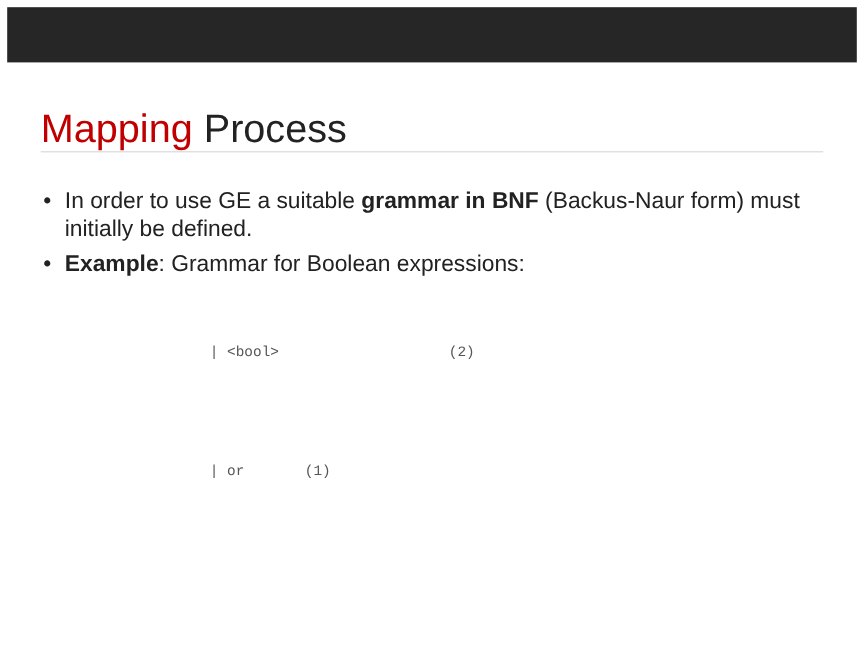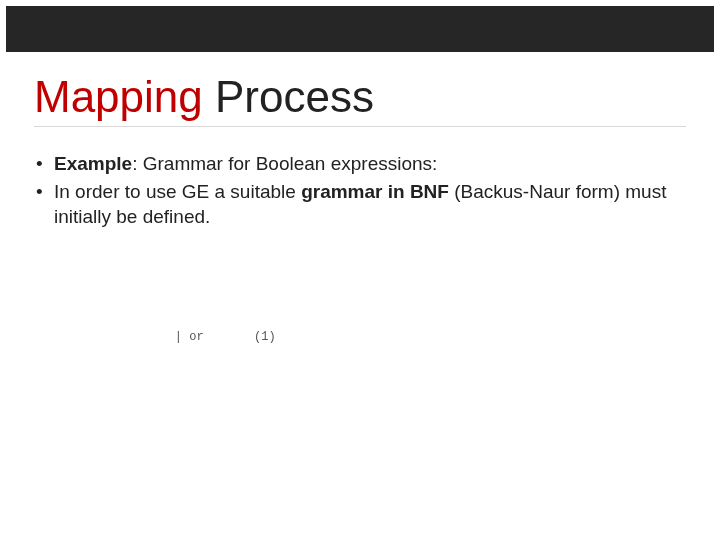--- a/index.html
+++ b/index.html
@@ -29,22 +29,22 @@
   }
   .rule {
     position: absolute;
     top: 126px;
     left: 34px;
     right: 34px;
     height: 1px;
     background: #d9d9d9;
   }
   .title {
-    margin-top: 44px;
-    font-size: 44px;
+    margin-top: 60px;
+    font-size: 33px;
     font-weight: 400;
     letter-spacing: 0;
   }
   .title .accent {
     color: #c00000;
   }
   .body {
     margin-top: 30px;
     font-size: 19px;
     line-height: 1.28;
@@ -88,28 +88,29 @@
 
   <h1 class="title">
     <span class="accent">Mapping</span><span> Process</span>
   </h1>
 
   <div class="rule"></div>
 
   <div class="body">
     <ul class="bullets">
       <li>
-        <span class="b">Example</span><span>: Grammar for Boolean expressions:</span>
+        <span>In order to use GE a suitable </span><span class="b">grammar in BNF</span><span> (Backus-Naur form) must initially be defined.</span>
       </li>
       <li>
-        <span>In order to use GE a suitable </span><span class="b">grammar in BNF</span><span> (Backus-Naur form) must initially be defined.</span>
+        <span class="b">Example</span><span>: Grammar for Boolean expressions:</span>
       </li>
     </ul>
 
     <div class="code">
+      <span class="row"><span class="lhs">              | &lt;bool&gt;</span><span class="idx">(2)</span></span>
       <div class="group-gap"></div>
       <span class="row"><span class="lhs" style="width:180px">              | or</span><span class="idx">(1)</span></span>
       
       
       
       
       
       
       
     </div>

